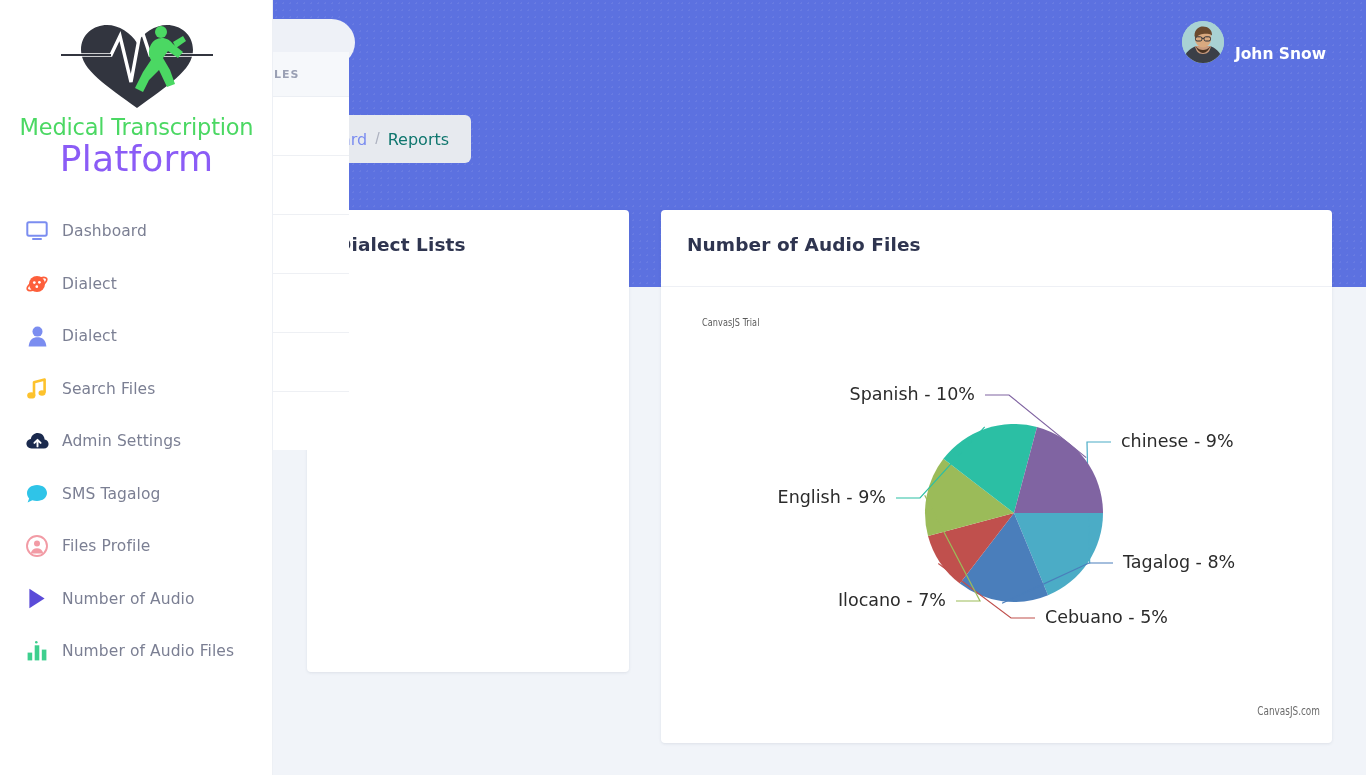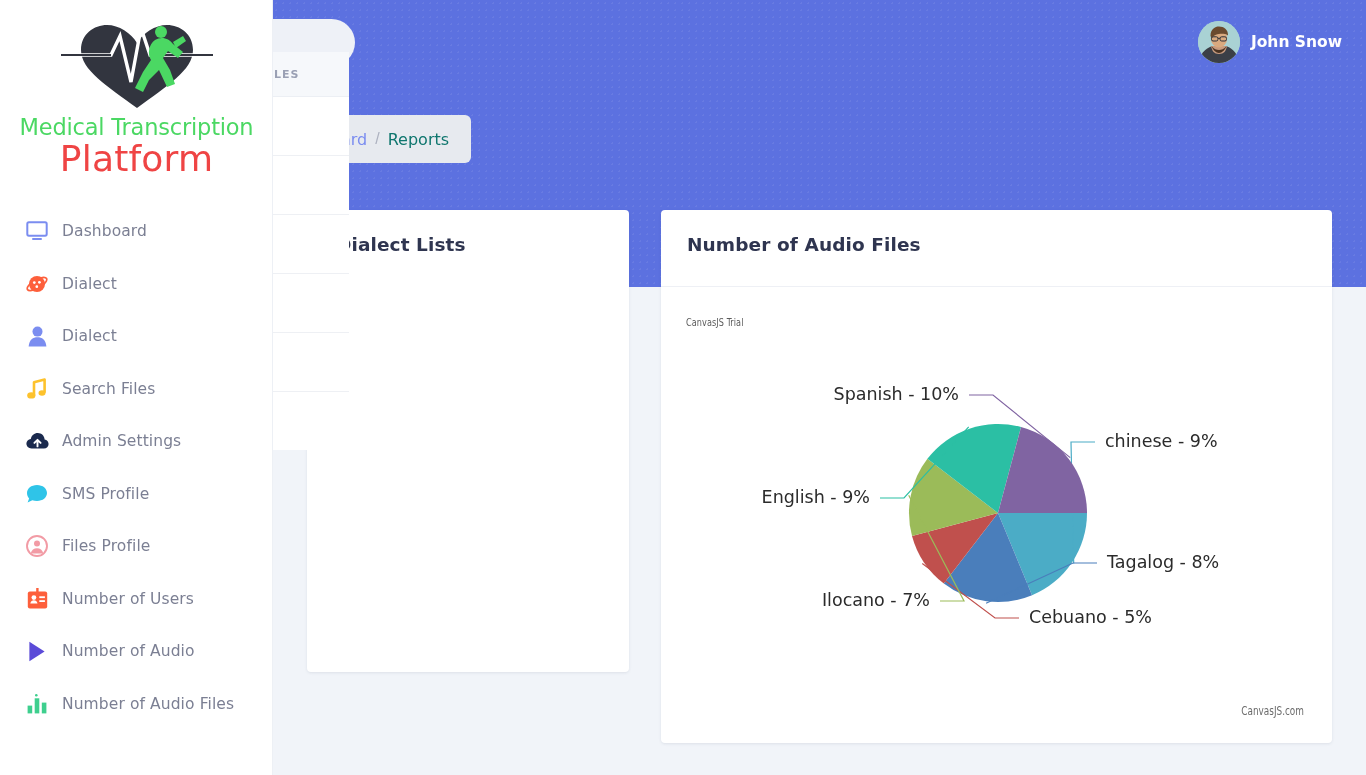--- a/index.html
+++ b/index.html
@@ -25,21 +25,21 @@
     text-align: center;
   }
   #logo-mark { width: 200px; height: 110px; display: block; margin: 0 auto; }
   #logo-line1 {
     font-family: "DejaVu Sans", sans-serif;
     font-size: 22.5px; color: #4bd863; letter-spacing: -.2px;
     line-height: 1; margin-top: -2px;
   }
   #logo-line2 {
     font-family: "DejaVu Sans", sans-serif;
-    font-size: 36px; color: #ef4444; letter-spacing: .2px;
+    font-size: 36px; color: #8b5cf6; letter-spacing: .2px;
     line-height: 1.05; margin-top: 1px;
   }
 
   #nav { position: absolute; left: 0; top: 205px; width: 273px; }
   .nav-item {
     display: flex; align-items: center;
     height: 52.5px; padding-left: 24px;
     cursor: pointer; text-decoration: none;
   }
   .nav-ico {
@@ -75,22 +75,22 @@
   }
   #search-ico { width: 16px; height: 16px; flex:0 0 16px; margin-right: 12px; }
   #search-input {
     border: 0; outline: 0; background: transparent;
     font-size: 15px; color: #8d91a3; width: 250px;
     font-family: "DejaVu Sans", sans-serif;
   }
   #search-input::placeholder { color: #8d91a3; opacity: 1; }
 
   #user {
-    position: absolute; right: 24px; top: 21px;
-    display: flex; align-items: center; z-index: 3; cursor: pointer;
+    position: absolute; right: 40px; top: 21px;
+    display: flex; align-items: flex-end; z-index: 3; cursor: pointer;
   }
   #avatar {
     width: 42px; height: 42px; border-radius: 50%;
     overflow: hidden; background: #a8d3d6; margin-right: 11px;
     position: relative; flex: 0 0 42px;
   }
   #username {
     font-size: 15.5px; color: #ffffff; font-weight: bold;
     font-family: "DejaVu Sans", sans-serif;
   }
@@ -152,21 +152,21 @@
     font-size: 14.5px; color: #6e7governs; color: #6e7489;
     padding: 21px 0; border-bottom: 1px solid #eef0f4;
     background: #ffffff;
     font-family: "DejaVu Sans", sans-serif;
   }
   tbody td.c1 { padding-left: 38px; }
   tbody tr:last-child td { border-bottom: 0; }
 
   
   #chart-area {
-    position: absolute; left: 0; top: 77px;
+    position: absolute; left: 16px; top: 77px;
     width: 671px; height: 456px; overflow: hidden;
   }
   #trial {
     position: absolute; left: 25px; top: 29px;
     font-size: 11px; color: #5a5a5a;
     font-family: "Liberation Sans Narrow","DejaVu Sans Condensed","Liberation Sans",sans-serif;
     transform: scaleX(.82); transform-origin: left center;
     letter-spacing: .1px;
   }
   #watermark {
@@ -259,47 +259,34 @@
         </span>
         <span class="nav-label">Admin Settings</span>
       </a>
 
       <a class="nav-item">
         <span class="nav-ico">
           <svg width="22" height="20" viewBox="0 0 22 20">
               <path d="M11 1 C 16.8 1, 21 4.6, 21 9.0 C 21 13.4, 16.8 17.0, 11 17.0 C 9.3 17.0, 7.7 16.7, 6.3 16.2 L 1.6 18.6 L 3.1 14.4 C 1.8 12.9, 1 11.1, 1 9.0 C 1 4.6, 5.2 1, 11 1 Z" fill="#2fc4e8"></path>
             </svg>
         </span>
-        <span class="nav-label">SMS Profile</span>
+        <span class="nav-label">SMS Tagalog</span>
       </a>
 
       <a class="nav-item">
         <span class="nav-ico">
           <svg width="22" height="22" viewBox="0 0 22 22">
               <circle cx="11" cy="11" r="10" fill="none" stroke="#f29ba5" stroke-width="1.9"></circle>
               <circle cx="11" cy="8.4" r="3" fill="#f29ba5"></circle>
               <path d="M4.7 18.6 C 5.4 15.0, 8.0 13.2, 11 13.2 C 14 13.2, 16.6 15.0, 17.3 18.6 Z" fill="#f29ba5"></path>
             </svg>
         </span>
         <span class="nav-label">Files Profile</span>
       </a>
 
-      <a class="nav-item">
-        <span class="nav-ico">
-          <svg width="21" height="21" viewBox="0 0 21 21">
-              <rect x="9.2" y="0" width="2.4" height="4" fill="#fd5f3b"></rect>
-              <rect x="0.8" y="3.6" width="19.4" height="16.8" rx="2" fill="#fd5f3b"></rect>
-              <circle cx="6.9" cy="9.6" r="2.4" fill="#ffffff"></circle>
-              <path d="M3.3 15.6 C 3.8 13.2, 5.2 12.3, 6.9 12.3 C 8.6 12.3, 10.0 13.2, 10.5 15.6 Z" fill="#ffffff"></path>
-              <rect x="12.3" y="8.3" width="5.6" height="1.8" fill="#ffffff"></rect>
-              <rect x="12.3" y="12.2" width="5.6" height="1.8" fill="#ffffff"></rect>
-            </svg>
-        </span>
-        <span class="nav-label">Number of Users</span>
-      </a>
 
       <a class="nav-item">
         <span class="nav-ico">
           <svg width="18" height="21" viewBox="0 0 18 21">
               <path d="M1.4 0.8 L 16.6 10.5 L 1.4 20.2 Z" fill="#5b4bd8"></path>
             </svg>
         </span>
         <span class="nav-label">Number of Audio</span>
       </a>
 

